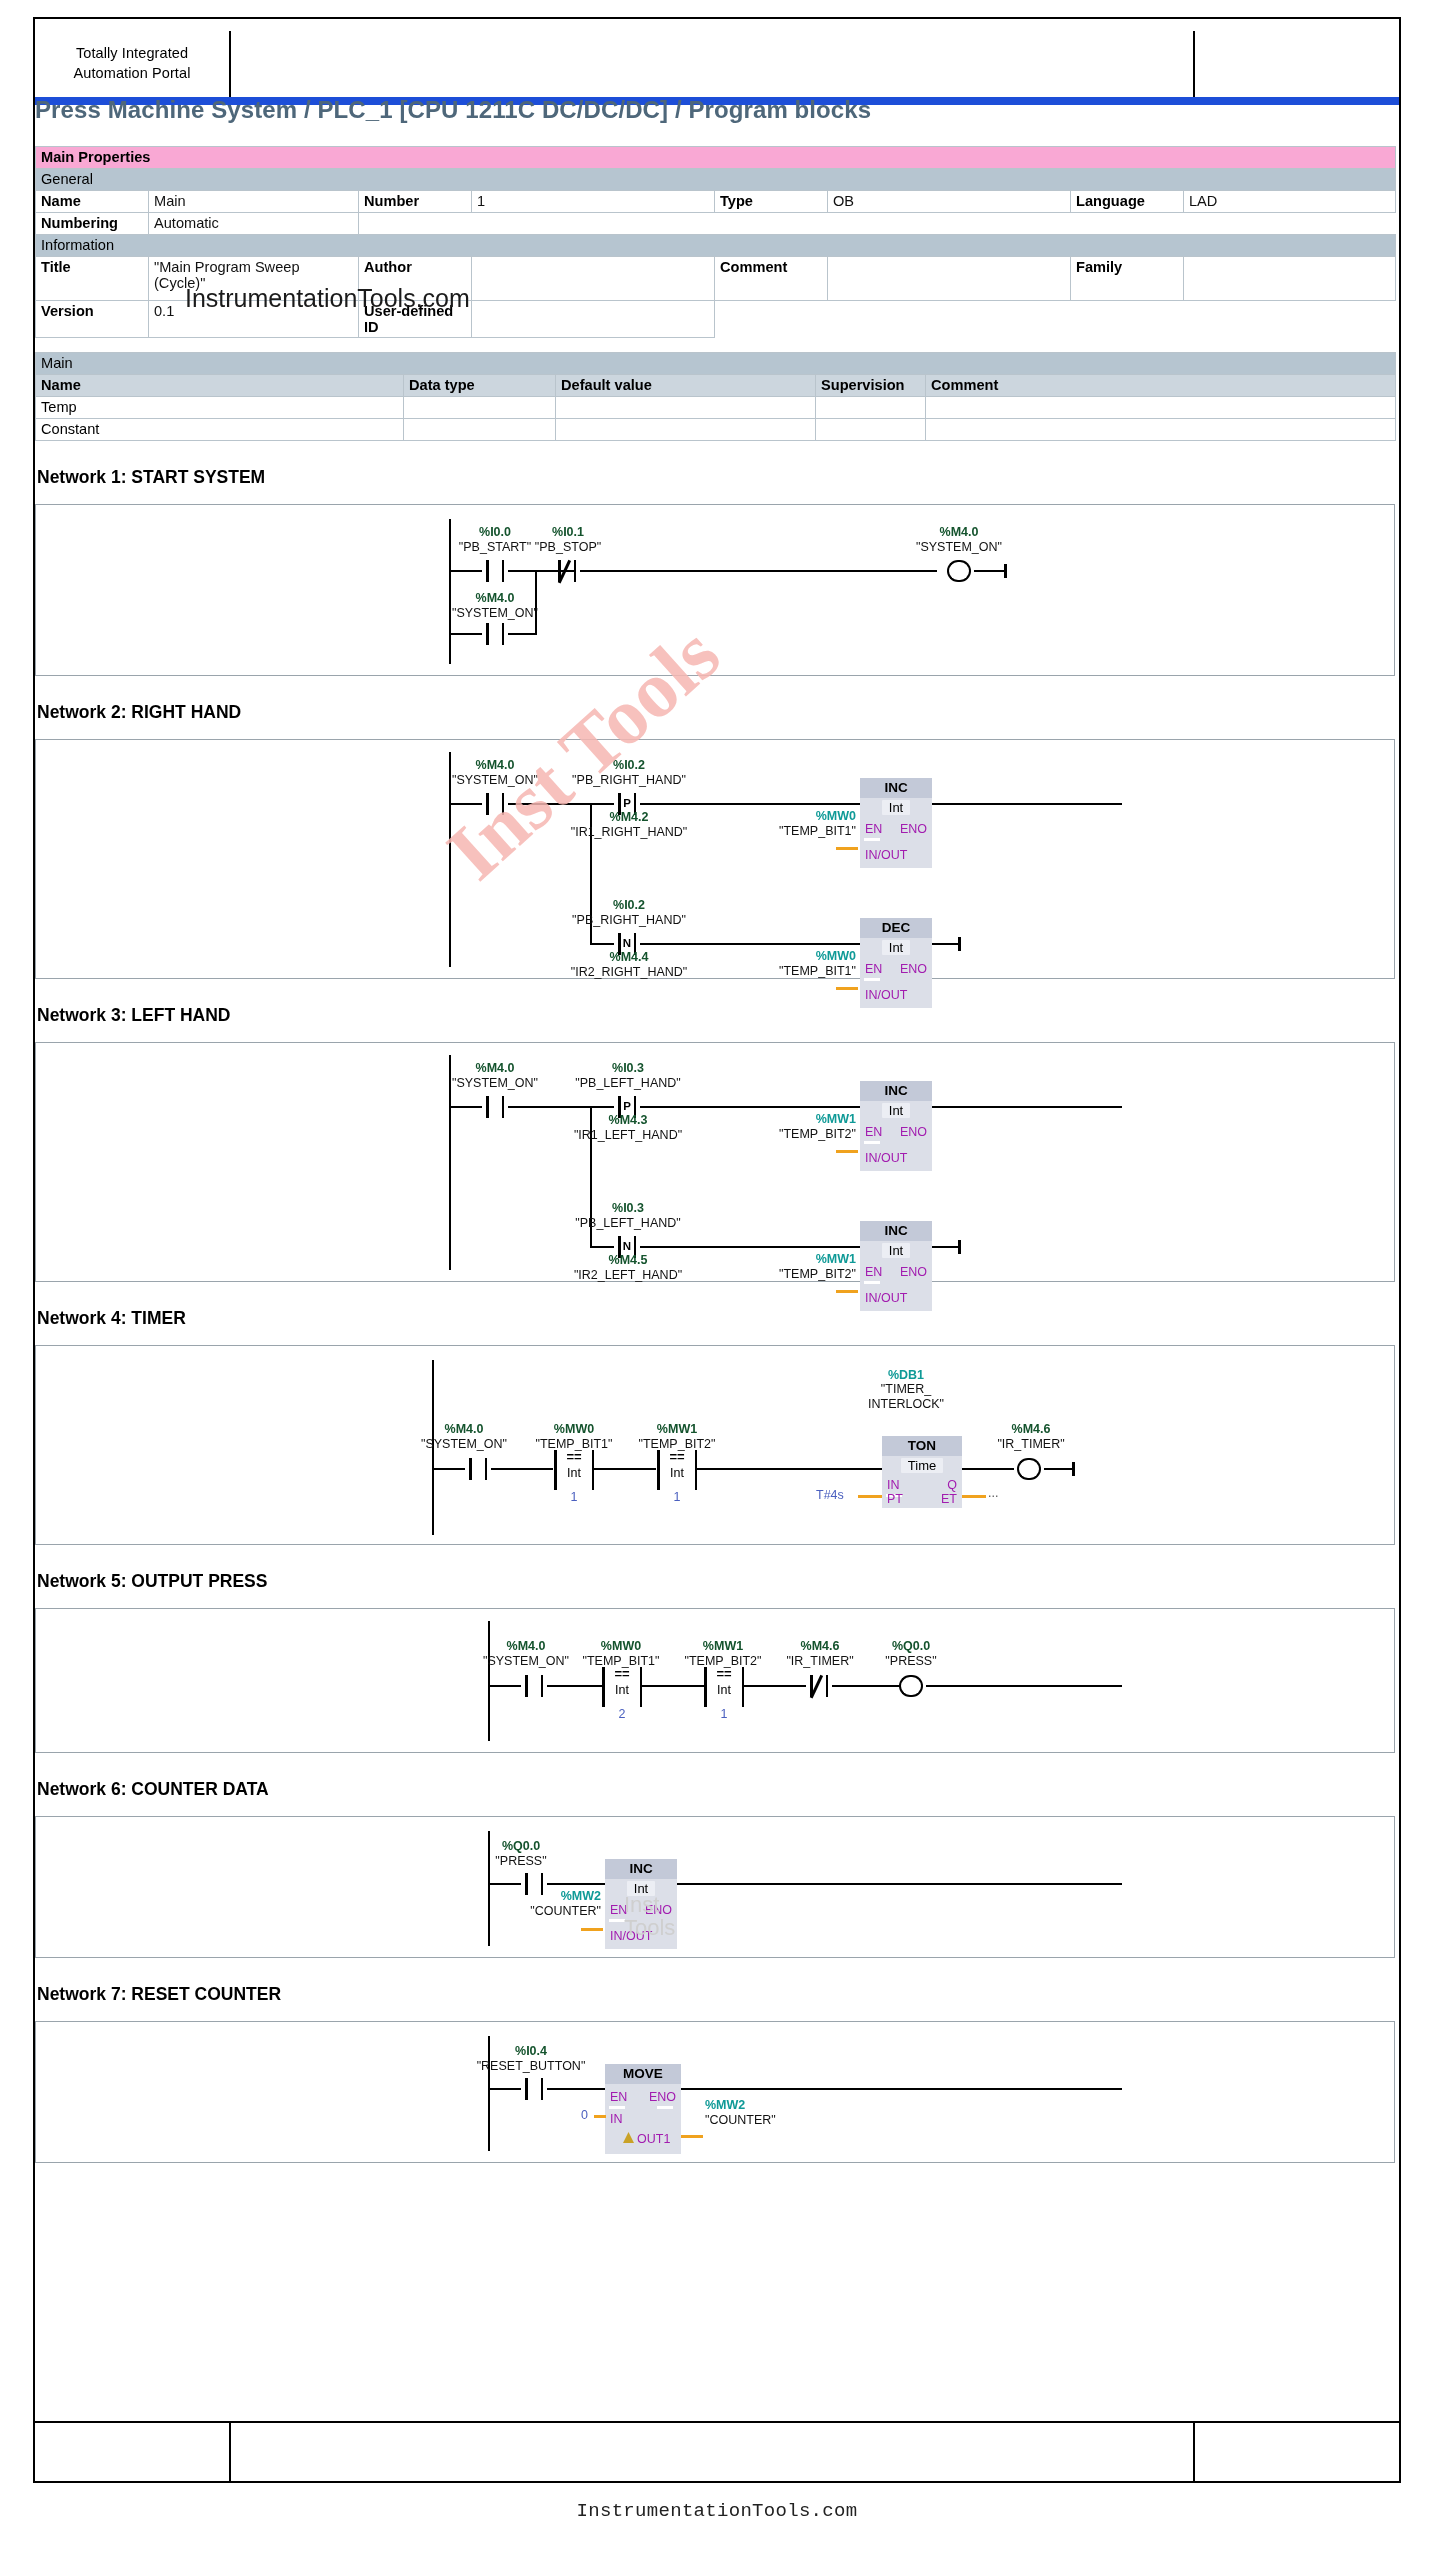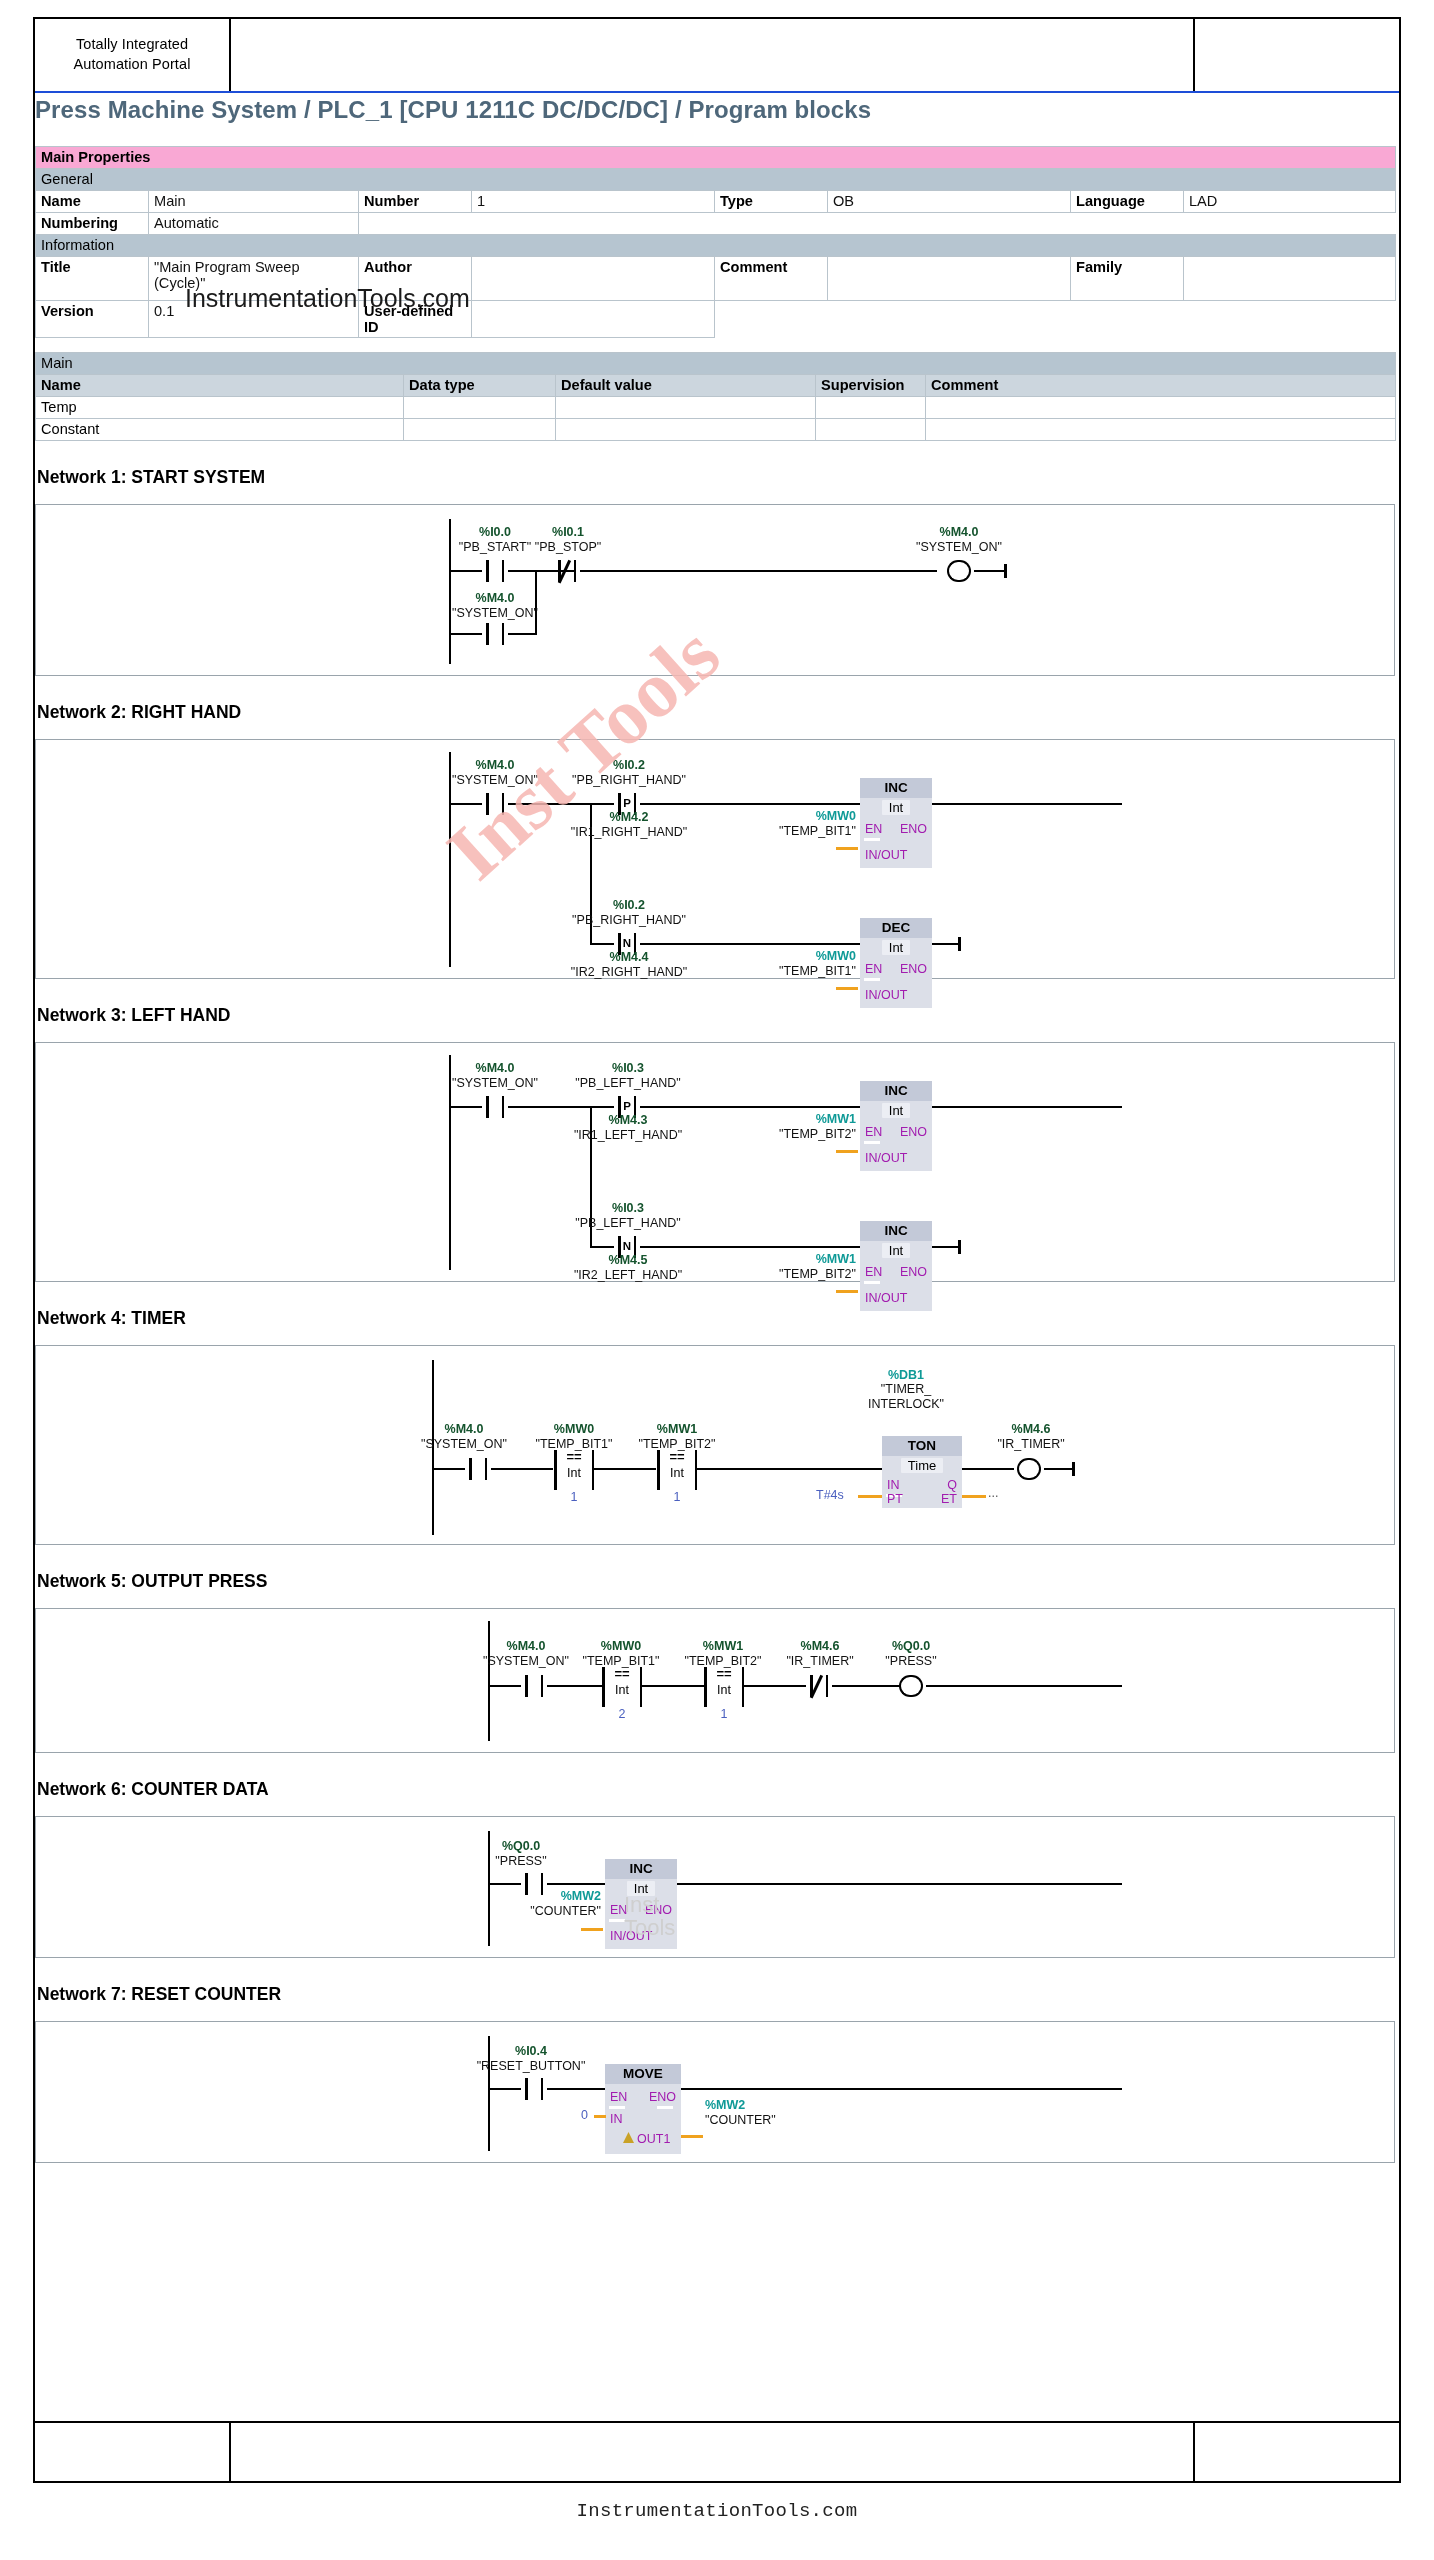--- a/index.html
+++ b/index.html
@@ -14,22 +14,22 @@
 
   
   .page { position:relative; width:1434px; height:2560px; padding:0; }
   .frame {
     position:absolute; left:33px; top:17px;
     width:1368px; height:2466px;
     border:2px solid #000;
   }
   
   .hdr-band {
-    position:absolute; left:0; top:0; width:100%; height:74px;
-    border-bottom:2px solid #1d4ed8;
+    position:absolute; left:0; top:12px; width:100%; height:74px;
+    border-bottom:8px solid #1d4ed8;
   }
   .hdr-cell-1 {
     position:absolute; left:0; top:0; width:196px; height:100%;
     border-right:2px solid #000;
     display:flex; align-items:center; justify-content:center;
     text-align:center;
   }
   .hdr-cell-1 span { font-size:14.5px; line-height:1.35; letter-spacing:.1px; }
   .hdr-cell-2 {
     position:absolute; left:196px; top:0; right:204px; height:100%;

